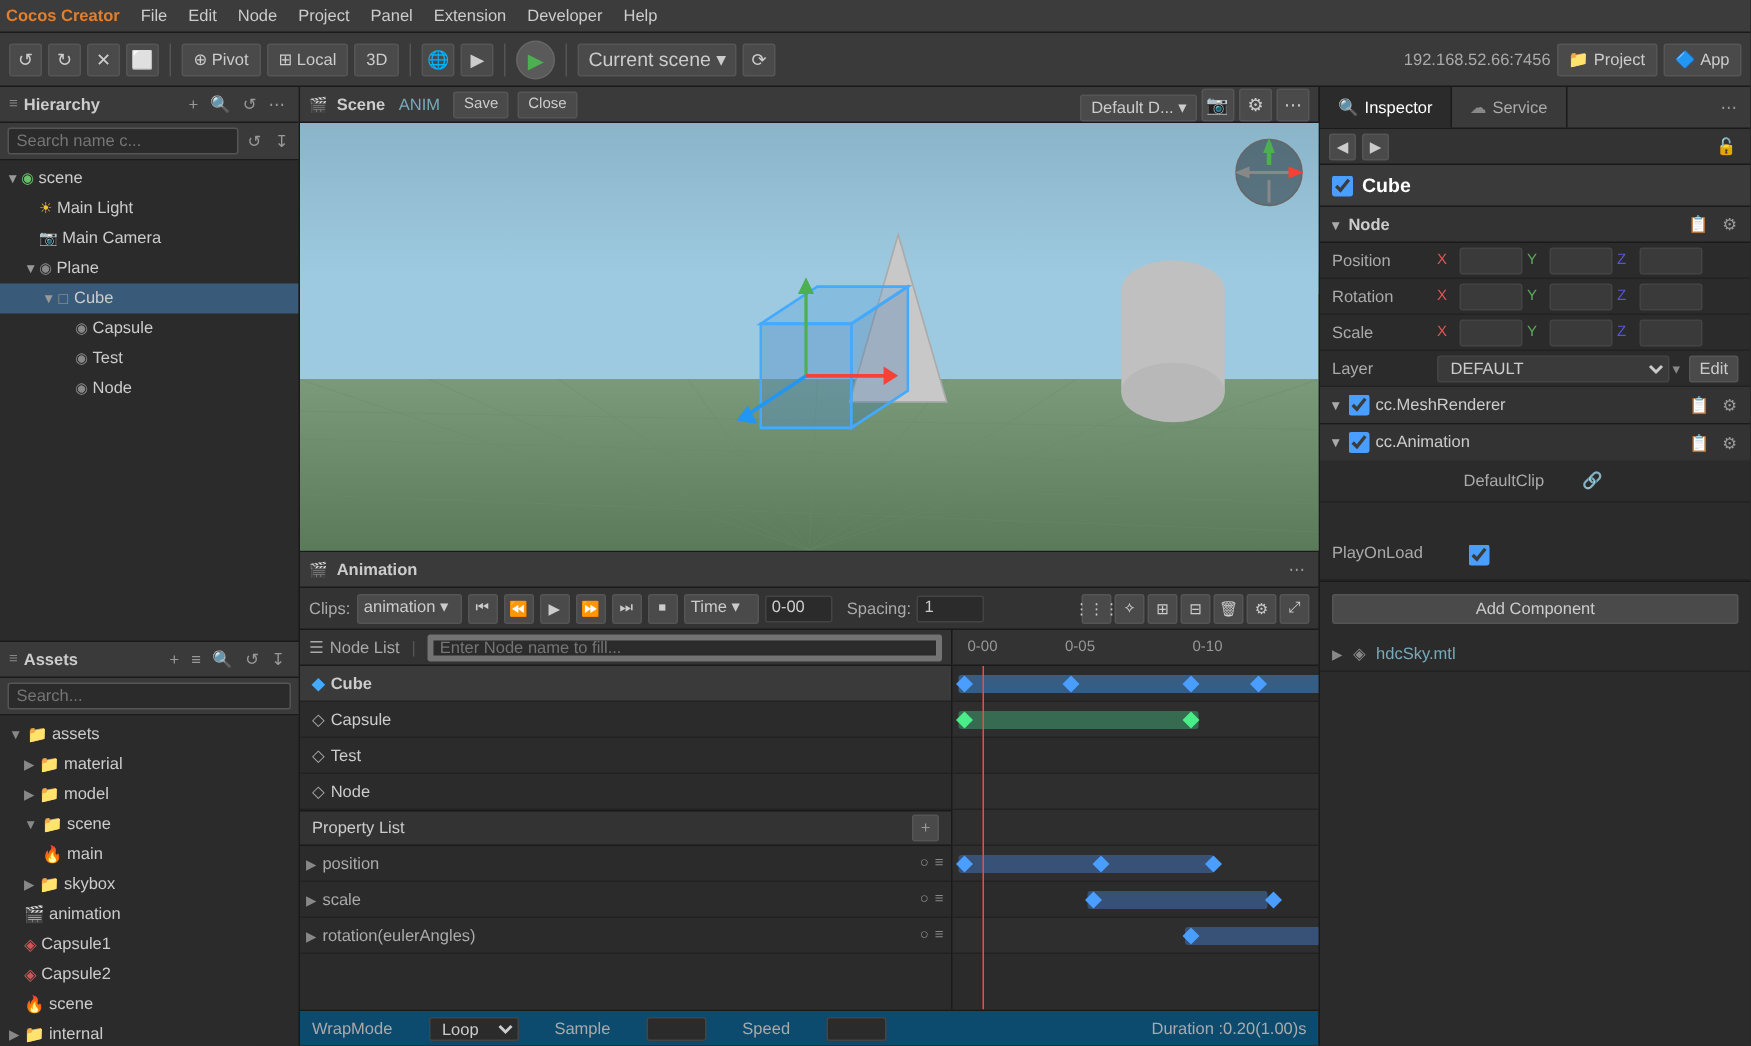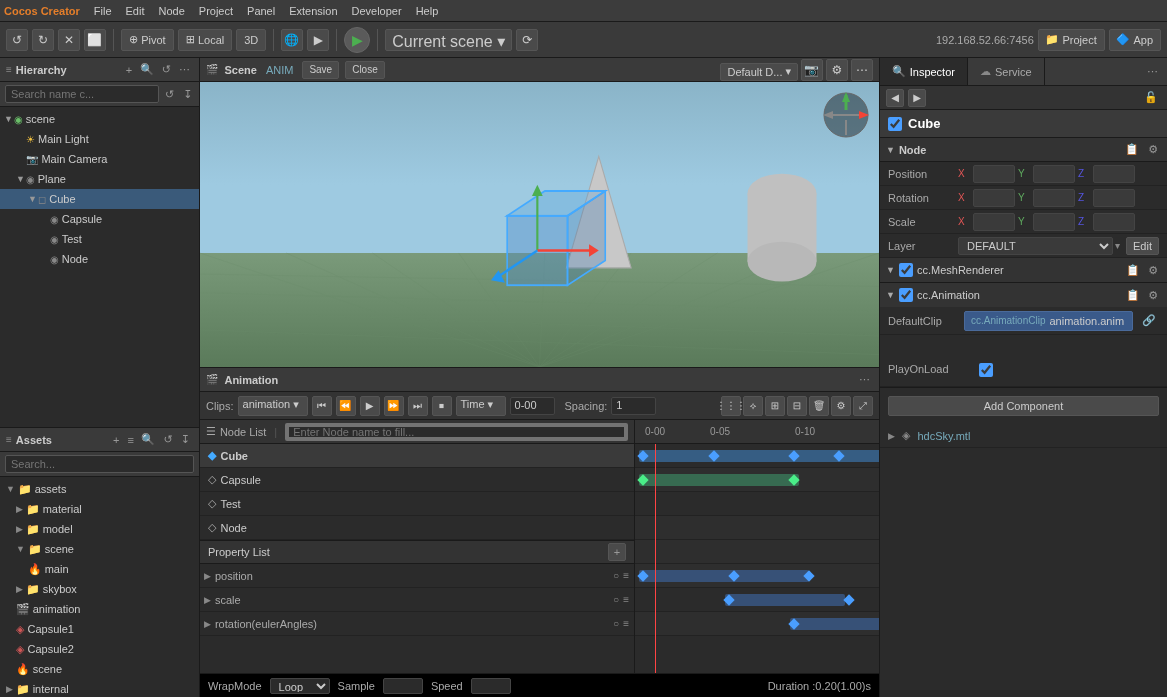--- a/index.html
+++ b/index.html
@@ -9,21 +9,21 @@
     #menu-bar { background: #3c3c3c; height: 22px; display: flex; align-items: center; padding: 0 4px; gap: 2px; border-bottom: 1px solid #1a1a1a; }
     #menu-bar .menu-logo { color: #e57e2a; font-weight: bold; font-size: 11px; margin-right: 6px; }
     #menu-bar .menu-item { color: #ccc; font-size: 11px; padding: 0 6px; cursor: pointer; height: 100%; display: flex; align-items: center; }
 
     
     #toolbar { background: #3a3a3a; height: 36px; display: flex; align-items: center; padding: 0 6px; gap: 4px; border-bottom: 1px solid #1a1a1a; }
     .toolbar-btn { background: #4a4a4a; border: 1px solid #555; color: #ccc; padding: 2px 7px; font-size: 11px; cursor: pointer; border-radius: 2px; height: 22px; display: flex; align-items: center; gap: 3px; }
     .toolbar-sep { width: 1px; background: #555; height: 22px; margin: 0 3px; }
     .toolbar-icon-btn { background: #4a4a4a; border: 1px solid #555; color: #ccc; width: 22px; height: 22px; display: flex; align-items: center; justify-content: center; cursor: pointer; border-radius: 2px; font-size: 12px; }
     .toolbar-play-btn { background: #5a5a5a; border: 1px solid #666; color: #4caf50; width: 26px; height: 26px; display: flex; align-items: center; justify-content: center; cursor: pointer; border-radius: 50%; font-size: 14px; }
-    .scene-select { background: #4a4a4a; border: 1px solid #555; color: #ccc; padding: 2px 6px; font-size: 16px; cursor: pointer; border-radius: 2px; height: 22px; }
+    .scene-select { background: #4a4a4a; border: 1px solid #555; color: #ccc; padding: 2px 6px; font-size: 13px; cursor: pointer; border-radius: 2px; height: 22px; }
     .toolbar-right { margin-left: auto; display: flex; align-items: center; gap: 4px; }
     .ip-label { color: #aaa; font-size: 11px; }
 
     
     #main { display: flex; height: calc(697px - 22px - 36px); }
     .panel-header { background: #3a3a3a; height: 24px; display: flex; align-items: center; padding: 0 6px; border-bottom: 1px solid #1a1a1a; gap: 4px; }
     .panel-title { color: #ccc; font-size: 11px; font-weight: bold; }
     .panel-btn { background: none; border: none; color: #999; cursor: pointer; font-size: 11px; padding: 1px 3px; }
     .search-bar { display: flex; align-items: center; background: #3a3a3a; padding: 3px 5px; border-bottom: 1px solid #1a1a1a; gap: 3px; }
     .search-input { background: #2b2b2b; border: 1px solid #555; color: #ccc; padding: 1px 5px; font-size: 11px; flex: 1; height: 18px; border-radius: 2px; }
@@ -67,21 +67,21 @@
     .timeline-track { height: 24px; border-bottom: 1px solid #222; position: relative; background: #2b2b2b; }
     .timeline-track:nth-child(odd) { background: #2e2e2e; }
     .diamond { position: absolute; width: 8px; height: 8px; background: #4a9eff; transform: rotate(45deg); top: 8px; cursor: pointer; }
     .timeline-bar { position: absolute; height: 12px; background: #3a6a9a; top: 6px; border-radius: 2px; opacity: 0.8; }
     .playhead { position: absolute; top: 0; bottom: 0; width: 1px; background: #ff4444; z-index: 10; }
     .prop-list-header { background: #333; height: 24px; display: flex; align-items: center; padding: 0 8px; border-bottom: 1px solid #1a1a1a; border-top: 1px solid #1a1a1a; justify-content: space-between; }
     .prop-row { height: 24px; display: flex; align-items: center; padding: 0 4px; border-bottom: 1px solid #222; }
     .prop-row-label { color: #aaa; font-size: 11px; display: flex; align-items: center; gap: 4px; width: 140px; }
     .prop-icons { display: flex; gap: 2px; margin-left: auto; }
     .small-btn { background: none; border: none; color: #888; cursor: pointer; font-size: 10px; padding: 1px; }
-    .anim-footer { background: #000000; height: 24px; display: flex; align-items: center; padding: 0 8px; border-top: 1px solid #1a1a1a; gap: 8px; font-size: 11px; color: #aaa; }
+    .anim-footer { background: #0c4a6e; height: 24px; display: flex; align-items: center; padding: 0 8px; border-top: 1px solid #1a1a1a; gap: 24px; font-size: 11px; color: #aaa; }
     .footer-input { background: #2b2b2b; border: 1px solid #444; color: #ccc; padding: 1px 4px; font-size: 11px; width: 40px; height: 16px; border-radius: 2px; }
 
     
     #inspector-panel { width: 288px; background: #2b2b2b; border-left: 1px solid #1a1a1a; display: flex; flex-direction: column; overflow-y: auto; }
     .inspector-tabs { background: #3a3a3a; height: 28px; display: flex; align-items: center; border-bottom: 1px solid #1a1a1a; }
     .inspector-tab { padding: 0 12px; height: 100%; display: flex; align-items: center; font-size: 11px; cursor: pointer; color: #aaa; border-right: 1px solid #1a1a1a; }
     .inspector-tab.active { color: #fff; background: #2b2b2b; border-bottom: none; }
     .inspector-nav { background: #333; height: 24px; display: flex; align-items: center; padding: 0 6px; border-bottom: 1px solid #1a1a1a; gap: 4px; }
     .nav-btn { background: #4a4a4a; border: 1px solid #555; color: #ccc; width: 18px; height: 18px; display: flex; align-items: center; justify-content: center; cursor: pointer; border-radius: 2px; font-size: 10px; }
     .comp-name { background: #3a3a3a; height: 28px; display: flex; align-items: center; padding: 0 8px; border-bottom: 1px solid #1a1a1a; gap: 6px; }
@@ -680,24 +680,20 @@
         <span class="comp-label">cc.Animation</span>
         <div style="margin-left:auto;display:flex;gap:2px;">
           <button class="panel-btn">📋</button>
           <button class="panel-btn">⚙</button>
         </div>
       </div>
 
 
       <div class="defaultclip-row">
         <span class="prop-label">DefaultClip</span>
-        <div class="clip-ref">
-          <span class="clip-ref-small">cc.AnimationClip</span>
-          <span style="font-size:11px;color:#ccc;">animation.anim</span>
-        </div>
         <button class="panel-btn" style="font-size:11px;">🔗</button>
       </div>
 
       <div class="playonload-row">
         <span class="prop-label">PlayOnLoad</span>
         <input type="checkbox" class="comp-checkbox" checked="" style="">
       </div>
     </div>
 
     <button class="add-comp-btn">Add Component</button>

